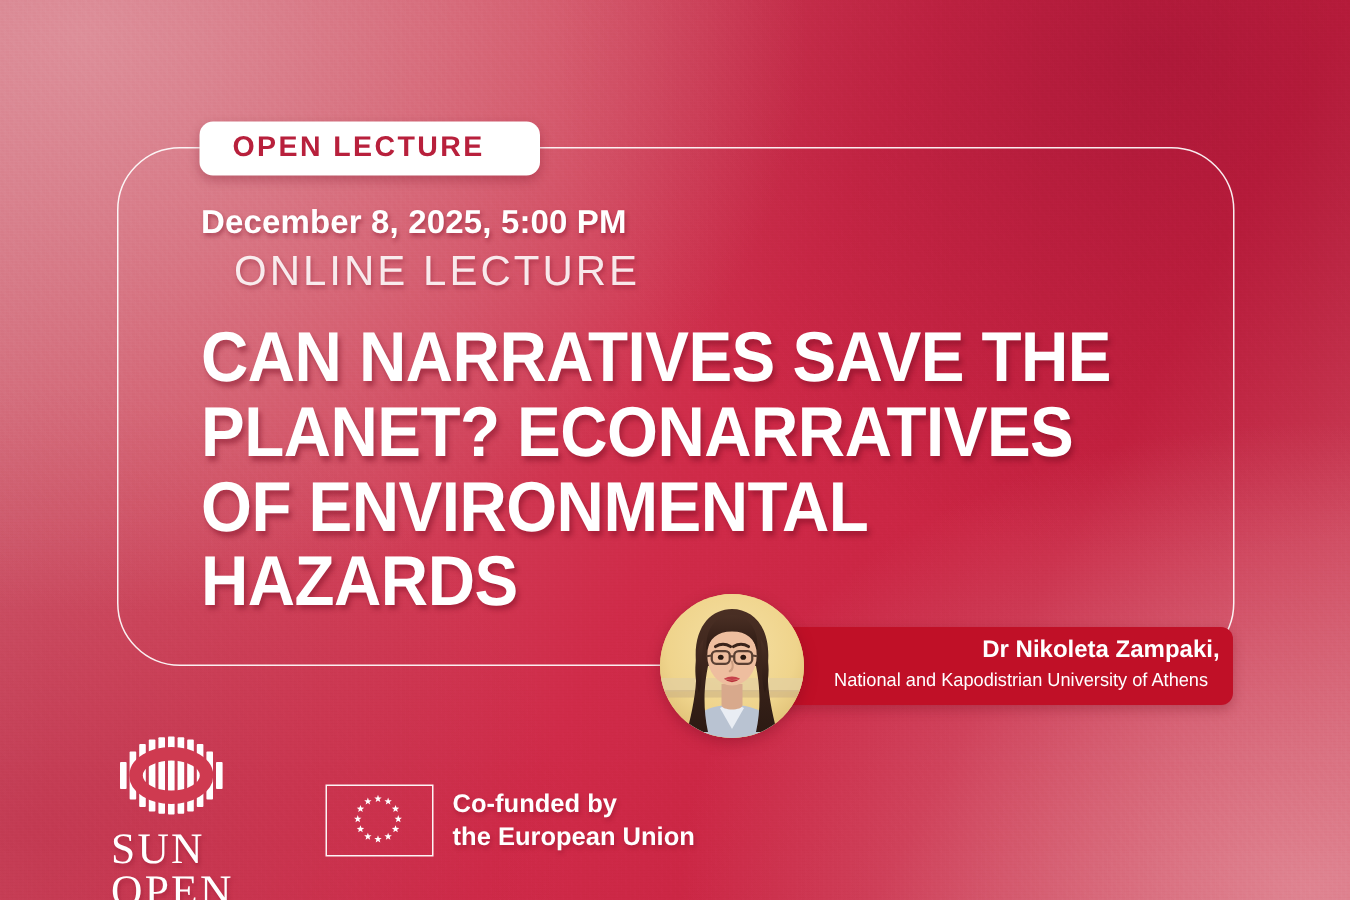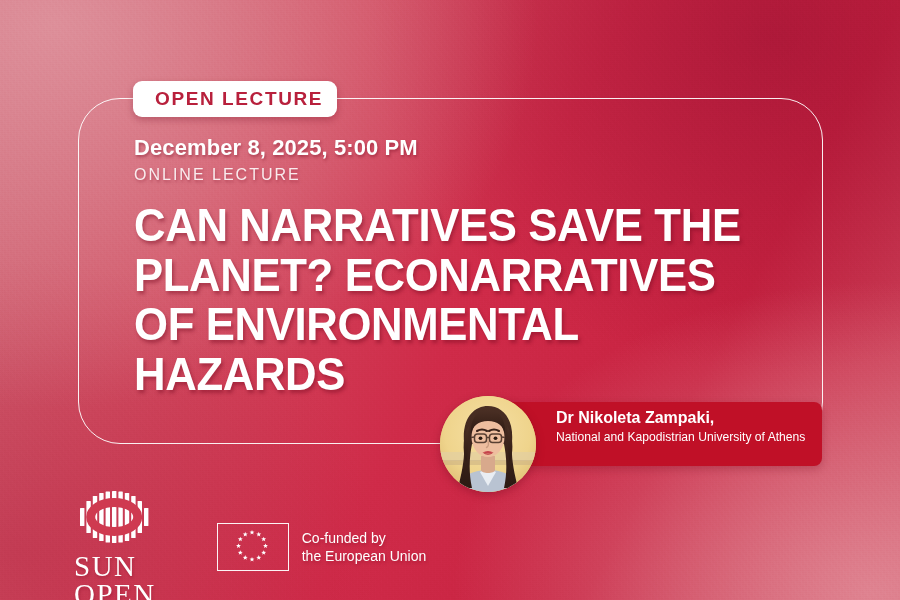--- a/index.html
+++ b/index.html
@@ -58,21 +58,21 @@
     top: 92px;
     width: 204px;
     height: 12px;
   }
 
   
   #pill {
     position: absolute;
     left: 133px;
     top: 81px;
-    padding: 8px 14px 9px 22px;
+    padding: 8px 37px 9px 22px;
     background: #ffffff;
     border-radius: 9px;
     box-shadow: 0 3px 7px rgba(110,10,30,0.30);
   }
   #pill .pill-text {
     color: #b8203c;
     font-size: 19px;
     font-weight: bold;
     letter-spacing: 1.6px;
     line-height: 1;
@@ -92,50 +92,52 @@
     font-size: 22px;
     font-weight: bold;
     letter-spacing: 0.1px;
     line-height: 1.1;
     text-shadow: 1px 2px 3px rgba(120,12,34,0.45);
     white-space: nowrap;
   }
   #subtitle-line {
     margin-top: 6px;
     color: rgba(255,255,255,0.88);
-    font-size: 16px;
+    font-size: 28px;
     font-weight: normal;
     letter-spacing: 2.0px;
     line-height: 1.1;
     text-shadow: 1px 2px 3px rgba(120,12,34,0.35);
     white-space: nowrap;
+    margin-left: 22px;
   }
   #headline {
     margin-top: 16px;
     color: #ffffff;
     font-size: 47px;
     font-weight: bold;
     line-height: 1.06;
     letter-spacing: -0.4px;
     text-shadow: 2px 3px 4px rgba(120,12,34,0.45);
     transform: scaleX(0.93);
     transform-origin: left top;
     white-space: pre-line;
   }
 
   
   #speaker-banner {
     position: absolute;
     left: 500px;
-    top: 402px;
+    top: 418px;
     width: 322px;
-    height: 64px;
+    height: 52px;
     background: #c01027;
     border-radius: 0 8px 8px 0;
     box-shadow: 0 3px 8px rgba(110,10,30,0.28);
+    text-align: right;
   }
   #speaker-banner .sp-inner {
     position: absolute;
     left: 56px;
     top: 6px;
   }
   #speaker-name {
     color: #ffffff;
     font-size: 16px;
     font-weight: bold;
@@ -198,22 +200,22 @@
   }
   #eu-flag {
     width: 72px;
     height: 48px;
     border: 1.6px solid rgba(255,255,255,0.95);
     box-sizing: border-box;
     position: relative;
   }
   #eu-text {
     color: #ffffff;
-    font-size: 14px;
-    font-weight: normal;
+    font-size: 17px;
+    font-weight: bold;
     line-height: 1.3;
     white-space: pre-line;
     text-shadow: 1px 2px 3px rgba(120,12,34,0.35);
   }
 </style>
 </head>
 <body>
 
 <div id="poster">
 

